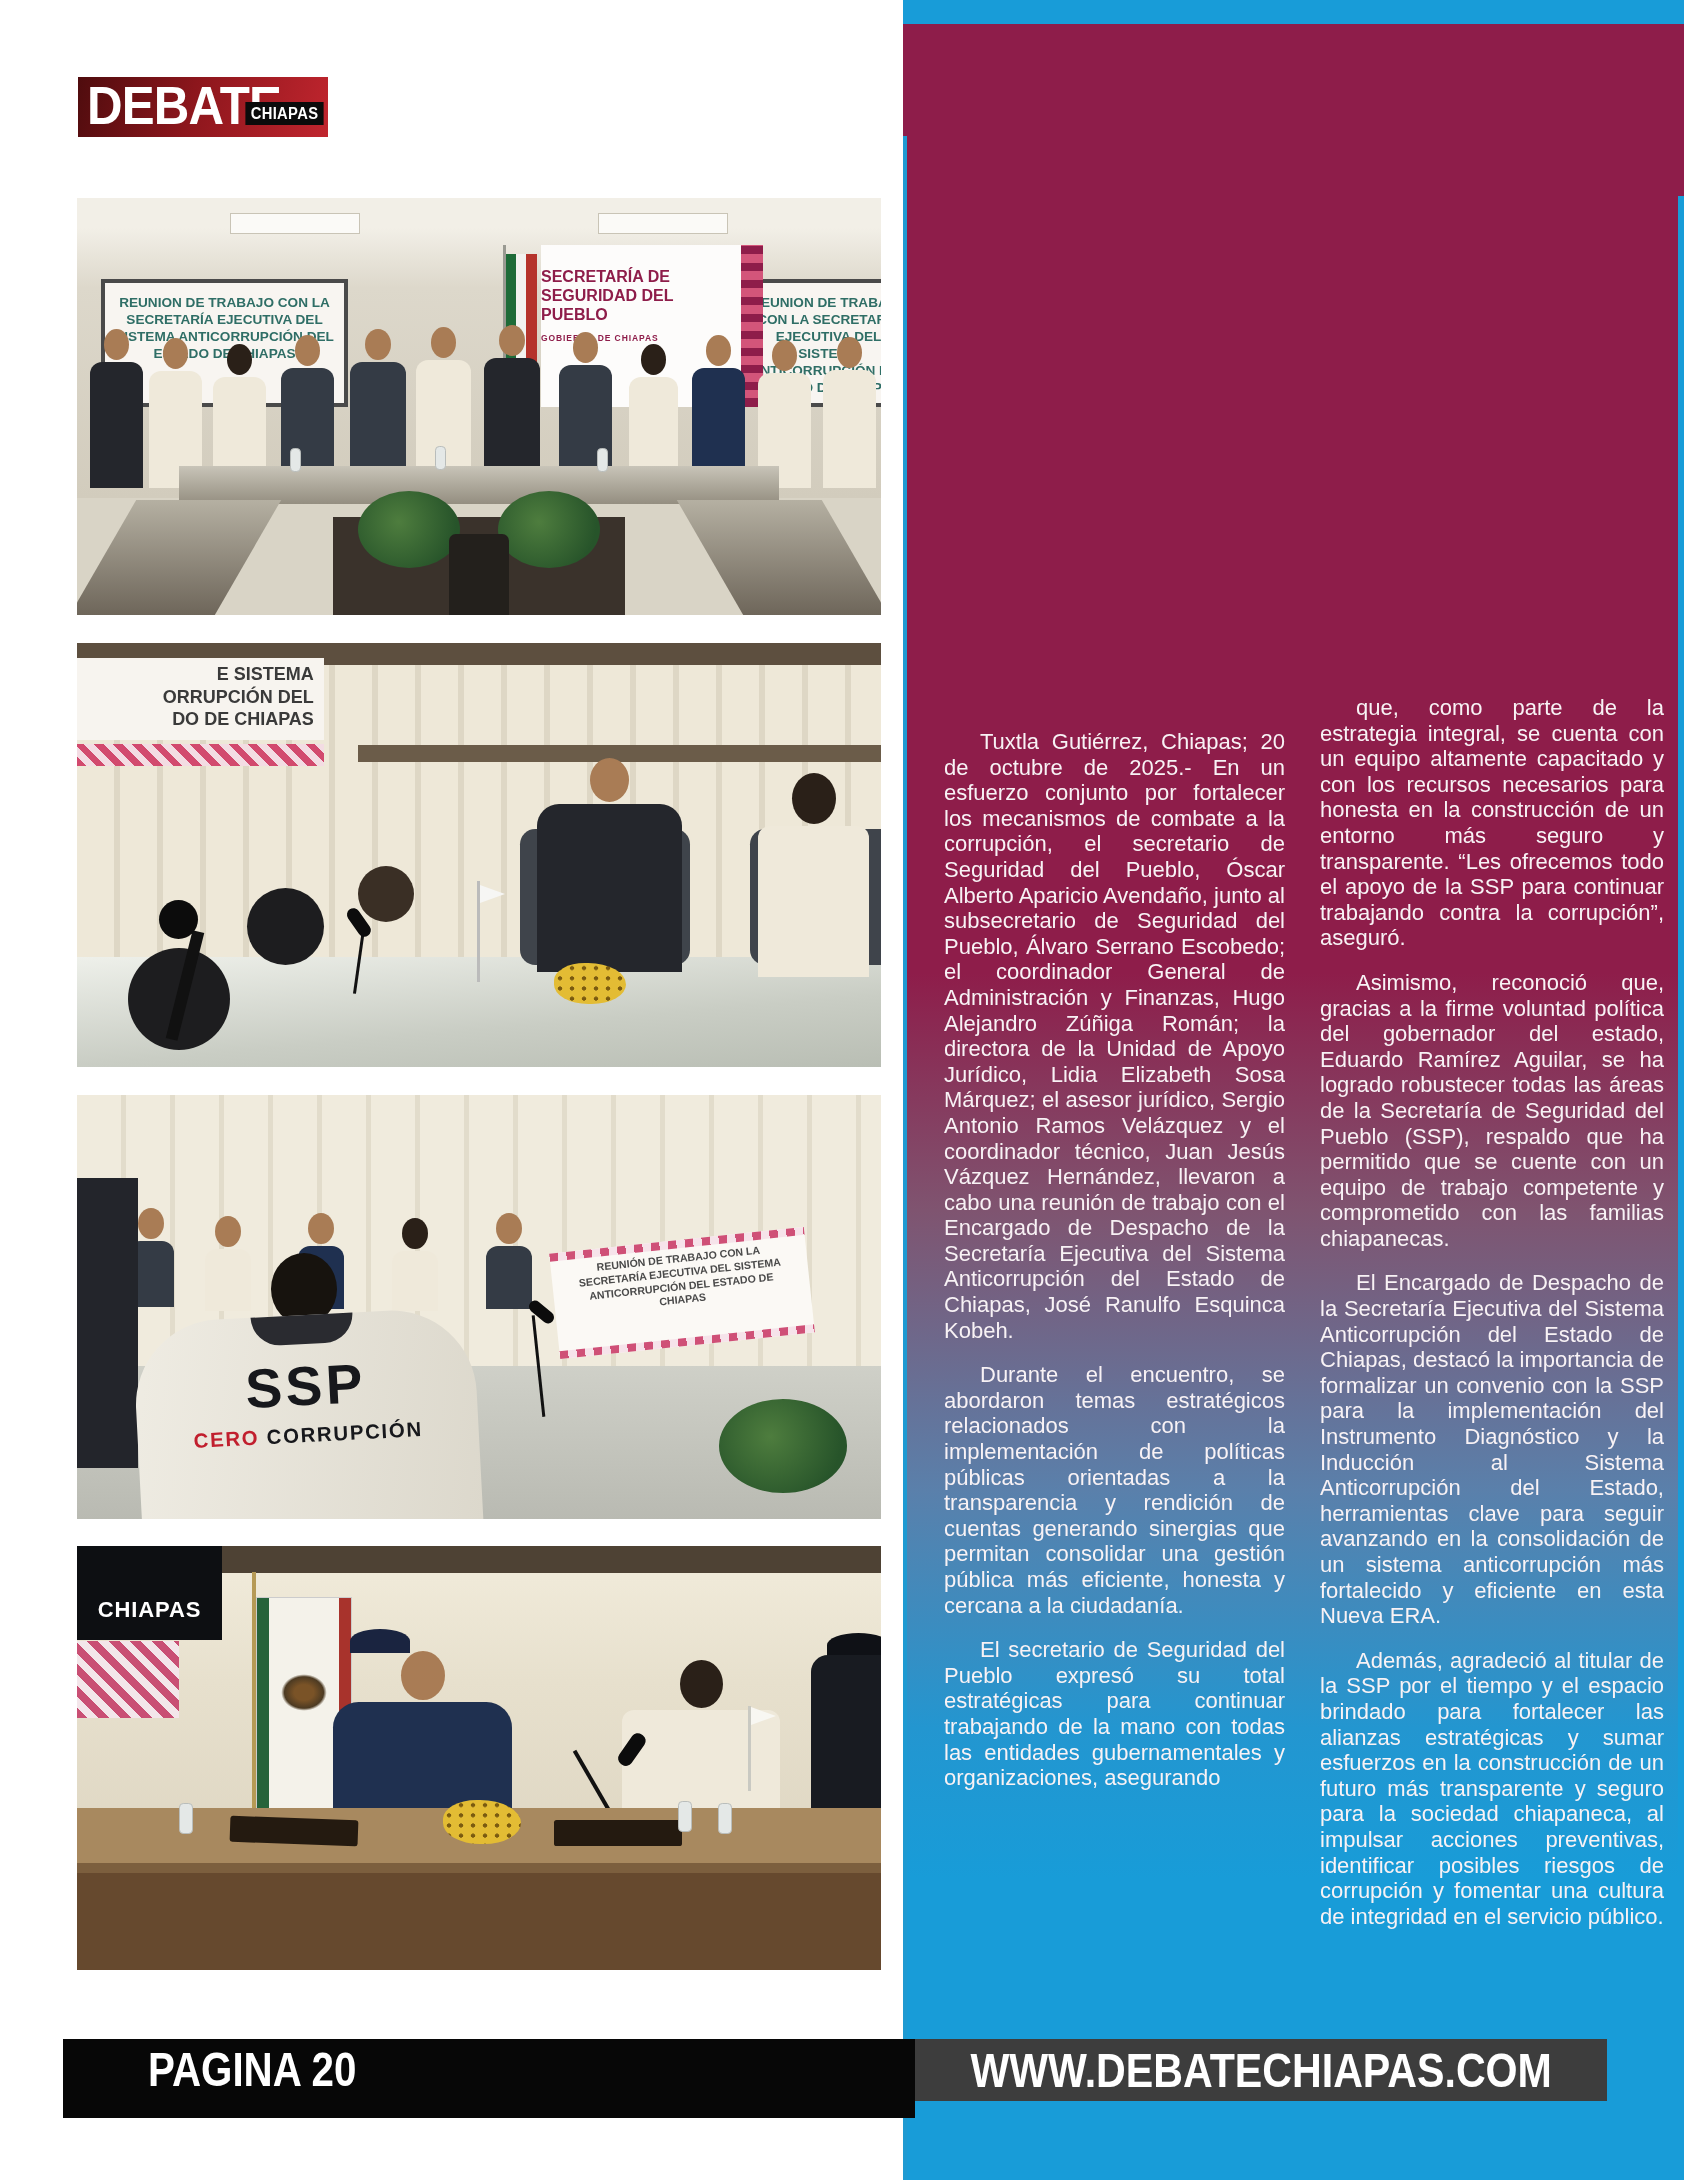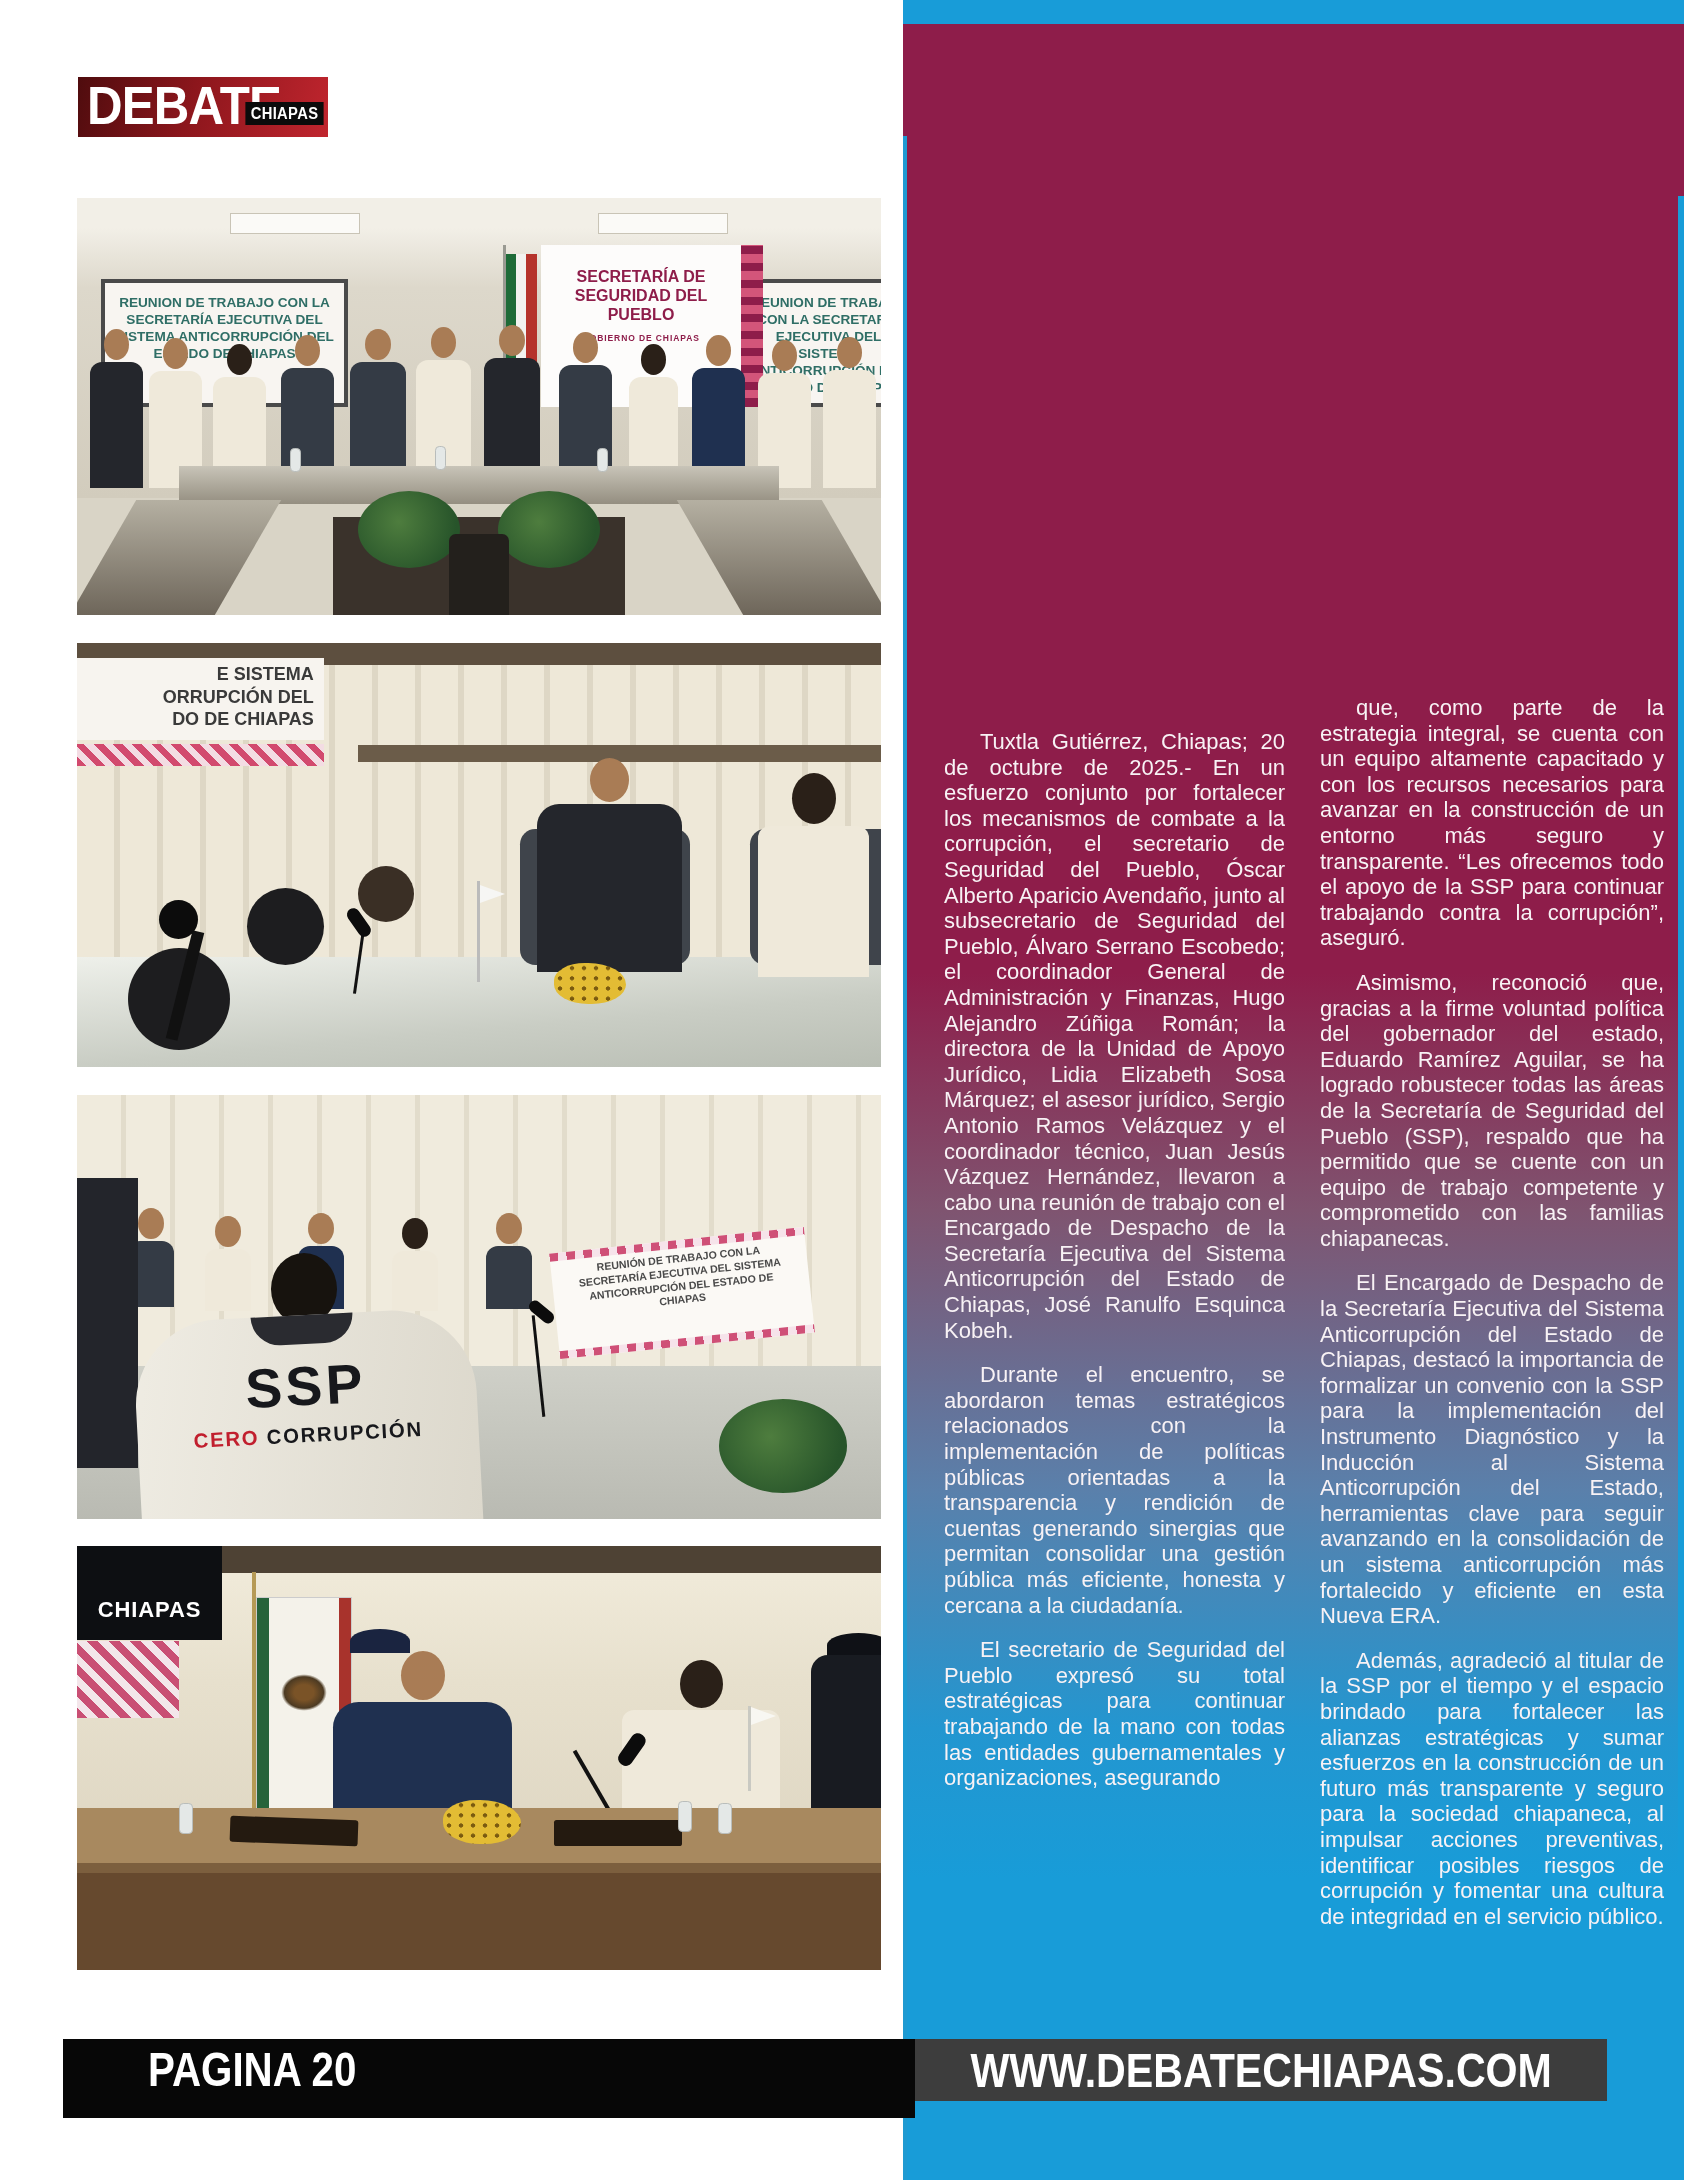--- a/index.html
+++ b/index.html
@@ -66,21 +66,21 @@
   
   .p1-wall{left:0;top:0;width:100%;height:72%;background:linear-gradient(#f2efe7 0 10%,#ddd8cb 30%,#d2ccbd 100%);}
   .p1-vent{top:15.3px;width:128px;height:19px;background:#fbfaf7;border:0.9px solid #c9c4b6;}
   .p1-screen{top:81px;width:247px;height:128px;background:#f8f5f1;border:4.3px solid #4a4a4a;
              color:#2f6e66;font-weight:bold;font-size:13.6px;line-height:1.25;text-align:center;
              padding:12px 8.5px 0 8.5px;box-sizing:border-box;}
   .p1-banner-a{left:281px;top:51px;width:175px;height:158px;background:#fbfafa;text-align:center;
                color:#2f6e66;font-weight:bold;font-size:12.8px;padding-top:10.2px;box-sizing:border-box;}
   .emblem{width:29px;height:29px;margin:3.4px auto 8.5px auto;background:#d3557a;transform:rotate(45deg);
           box-shadow:inset 0 0 0 5.1px #ffffff,inset 0 0 0 10.2px #2f6e66;}
-  .p1-banner-b{left:464px;top:47px;width:200px;height:162px;background:#fdfcfb;text-align:center;
+  .p1-banner-b{left:464px;top:47px;width:200px;height:162px;background:#fdfcfb;text-align:left;
                color:#8e1d4a;font-weight:bold;font-size:16px;line-height:1.2;padding-top:22px;box-sizing:border-box;}
   .p1-banner-b .sub{font-size:8.5px;letter-spacing:0.9px;margin-top:8.5px;color:#8e1d4a;}
   .p1-pattern{left:664px;top:47px;width:22px;height:162px;
               background:repeating-linear-gradient(0deg,#8e1d4a 0 8.5px,#d3557a 8.5px 17px);}
   .flagpole{left:426px;top:47px;width:3.4px;height:170px;background:#9a9a92;}
   .flagmx{left:429px;top:56px;width:31px;height:128px;
           background:linear-gradient(90deg,#1e6b38 0 33%,#f2f2ef 33% 66%,#b5332b 66%);}
   .p1-barX{left:102px;right:102px;bottom:111px;height:38px;background:linear-gradient(#c8c4b8,#948e80);}
   .p1-armL{left:25.6px;bottom:0;width:145px;height:115px;background:linear-gradient(#b5b0a2,#6e665a);transform:skewX(-30deg);}
   .p1-armR{right:25.6px;bottom:0;width:145px;height:115px;background:linear-gradient(#b5b0a2,#6e665a);transform:skewX(30deg);}
@@ -358,21 +358,21 @@
     <div class="abs pennant" style="left:674px;bottom:245px;border-left-color:#f8f7f2;"></div>
   </div>
 
 
   <div class="col col1">
     <p>Tuxtla Gutiérrez, Chiapas; 20 de octubre de 2025.- En un esfuerzo conjunto por fortalecer los mecanismos de combate a la corrupción, el secretario de Seguridad del Pueblo, Óscar Alberto Aparicio Avendaño, junto al subsecretario de Seguridad del Pueblo, Álvaro Serrano Escobedo; el coordinador General de Administración y Finanzas, Hugo Alejandro Zúñiga Román; la directora de la Unidad de Apoyo Jurídico, Lidia Elizabeth Sosa Márquez; el asesor jurídico, Sergio Antonio Ramos Velázquez y el coordinador técnico, Juan Jesús Vázquez Hernández, llevaron a cabo una reunión de trabajo con el Encargado de Despacho de la Secretaría Ejecutiva del Sistema Anticorrupción del Estado de Chiapas, José Ranulfo Esquinca Kobeh.</p>
     <p>Durante el encuentro, se abordaron temas estratégicos relacionados con la implementación de políticas públicas orientadas a la transparencia y rendición de cuentas generando sinergias que permitan consolidar una gestión pública más eficiente, honesta y cercana a la ciudadanía.</p>
     <p>El secretario de Seguridad del Pueblo expresó su total estratégicas para continuar trabajando de la mano con todas las entidades gubernamentales y organizaciones, asegurando</p>
   </div>
   <div class="col col2">
-    <p>que, como parte de la estrategia integral, se cuenta con un equipo altamente capacitado y con los recursos necesarios para avanzar en la construcción de un entorno más seguro y transparente. “Les ofrecemos todo el apoyo de la SSP para continuar trabajando contra la corrupción”, aseguró.</p>
+    <p>que, como parte de la estrategia integral, se cuenta con un equipo altamente capacitado y con los recursos necesarios para honesta en la construcción de un entorno más seguro y transparente. “Les ofrecemos todo el apoyo de la SSP para continuar trabajando contra la corrupción”, aseguró.</p>
     <p>Asimismo, reconoció que, gracias a la firme voluntad política del gobernador del estado, Eduardo Ramírez Aguilar, se ha logrado robustecer todas las áreas de la Secretaría de Seguridad del Pueblo (SSP), respaldo que ha permitido que se cuente con un equipo de trabajo competente y comprometido con las familias chiapanecas.</p>
     <p>El Encargado de Despacho de la Secretaría Ejecutiva del Sistema Anticorrupción del Estado de Chiapas, destacó la importancia de formalizar un convenio con la SSP para la implementación del Instrumento Diagnóstico y la Inducción al Sistema Anticorrupción del Estado, herramientas clave para seguir avanzando en la consolidación de un sistema anticorrupción más fortalecido y eficiente en esta Nueva ERA.</p>
     <p>Además, agradeció al titular de la SSP por el tiempo y el espacio brindado para fortalecer las alianzas estratégicas y sumar esfuerzos en la construcción de un futuro más transparente y seguro para la sociedad chiapaneca, al impulsar acciones preventivas, identificar posibles riesgos de corrupción y fomentar una cultura de integridad en el servicio público.</p>
   </div>
 
   <div class="foot-black">
     <div class="ft">PAGINA 20</div>
   </div>
   <div class="foot-gray">
     <div class="ft">WWW.DEBATECHIAPAS.COM</div>

